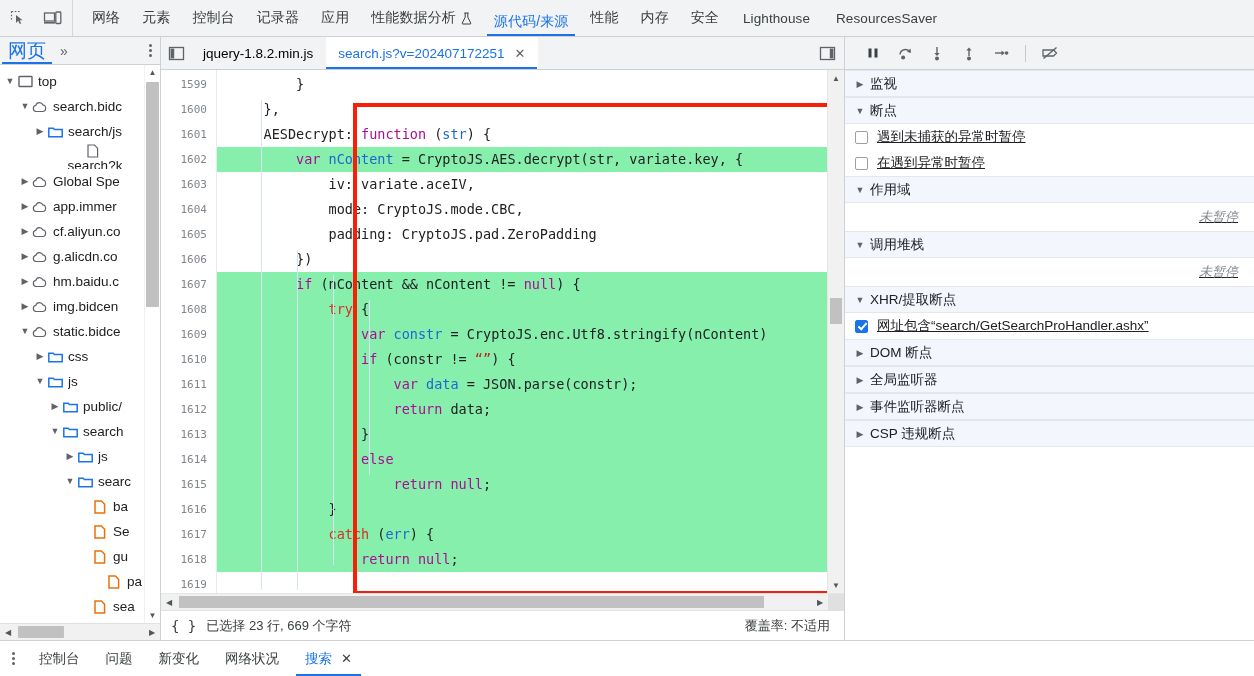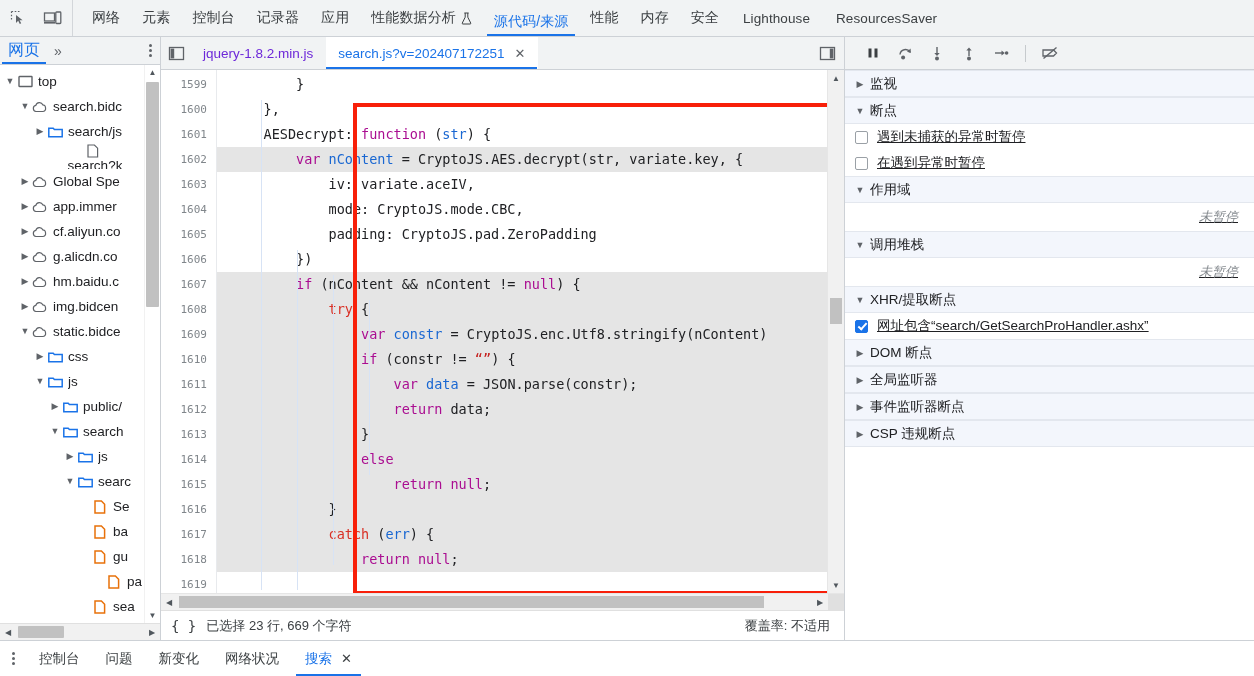--- a/index.html
+++ b/index.html
@@ -106,21 +106,21 @@
     display: flex;
     align-items: stretch;
     background: #f1f3f4;
     border-bottom: 1px solid #cdd1d6;
     box-sizing: border-box;
   }
   .nav-tab {
     display: flex;
     align-items: center;
     padding: 0 8px;
-    font-size: 16px;
+    font-size: 19px;
     color: #1a73e8;
     position: relative;
     cursor: pointer;
   }
   .nav-tab.active::after {
     content: "";
     position: absolute;
     left: 2px; right: 2px; bottom: 0;
     height: 2px;
     background: #1a73e8;
@@ -262,21 +262,21 @@
     align-items: center;
     justify-content: center;
     cursor: pointer;
     color: #5f6368;
   }
   .etab {
     display: flex;
     align-items: center;
     padding: 0 12px;
     font-size: 13.5px;
-    color: #6d28d9;
+    color: #000000;
     white-space: nowrap;
     cursor: pointer;
     position: relative;
     border-right: 1px solid transparent;
   }
   .etab.active {
     background: #ffffff;
     color: #1a73e8;
   }
   .etab.active::after {
@@ -342,21 +342,21 @@
     height: 25px;
     line-height: 25px;
     font-family: "DejaVu Sans Mono", monospace;
     font-size: 13.5px;
     white-space: pre;
     color: #202124;
     padding-left: 14px;
     box-sizing: border-box;
   }
   .code-lines .cl.shaded {
-    background: #e5e5e5;
+    background: #86efac;
   }
   .tok-kw { color: #d93025; }
   .tok-kw2 { color: #aa0d91; }
   .tok-var { color: #1967d2; }
   .tok-cmt { color: #0b8043; }
   .tok-str { color: #c5221f; }
   .tok-plain { color: #202124; }
 
   
   .indent-guide {
@@ -864,30 +864,30 @@
               </span>
               <span class="tree-label">searc</span>
             </div>
             <div class="tree-row" style="padding-left: 79px;">
               <span class="twisty blank"></span>
               <span class="tree-icon">
                 <svg width="12" height="14" viewBox="0 0 12 14">
                   <path d="M1 1 h6.4 l3.2 3.2 V13 H1 Z" fill="#fff" stroke="#e8710a" stroke-width="1.5"></path>
                 </svg>
               </span>
-              <span class="tree-label">Se</span>
+              <span class="tree-label">ba</span>
             </div>
             <div class="tree-row" style="padding-left: 79px;">
               <span class="twisty blank"></span>
               <span class="tree-icon">
                 <svg width="12" height="14" viewBox="0 0 12 14">
                   <path d="M1 1 h6.4 l3.2 3.2 V13 H1 Z" fill="#fff" stroke="#e8710a" stroke-width="1.5"></path>
                 </svg>
               </span>
-              <span class="tree-label">ba</span>
+              <span class="tree-label">Se</span>
             </div>
             <div class="tree-row" style="padding-left: 79px;">
               <span class="twisty blank"></span>
               <span class="tree-icon">
                 <svg width="12" height="14" viewBox="0 0 12 14">
                   <path d="M1 1 h6.4 l3.2 3.2 V13 H1 Z" fill="#fff" stroke="#e8710a" stroke-width="1.5"></path>
                 </svg>
               </span>
               <span class="tree-label">gu</span>
             </div>

